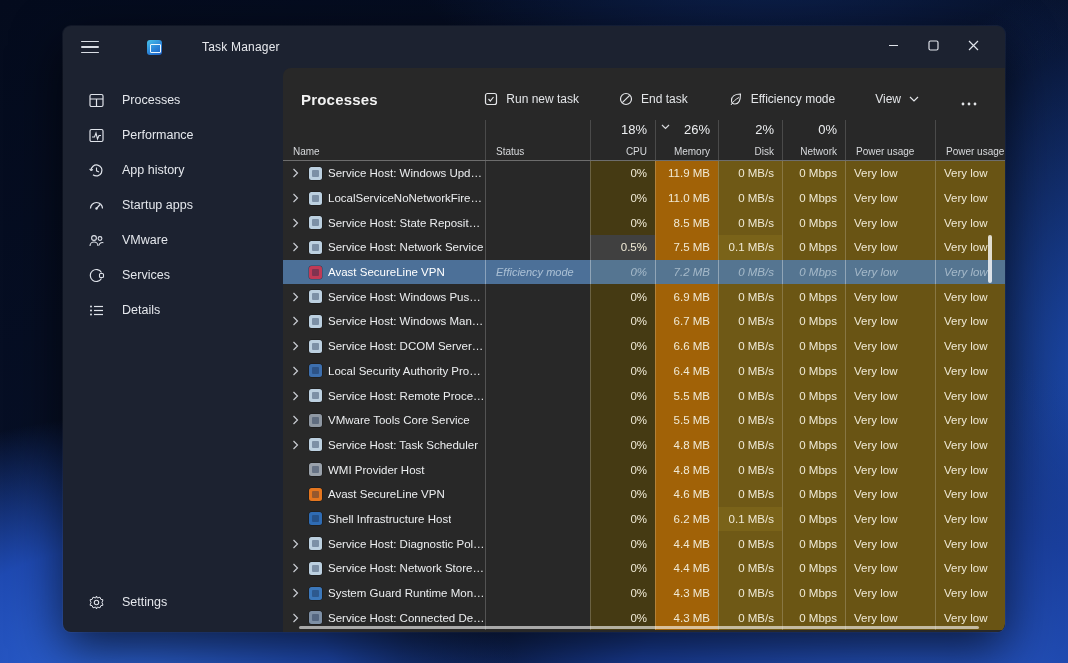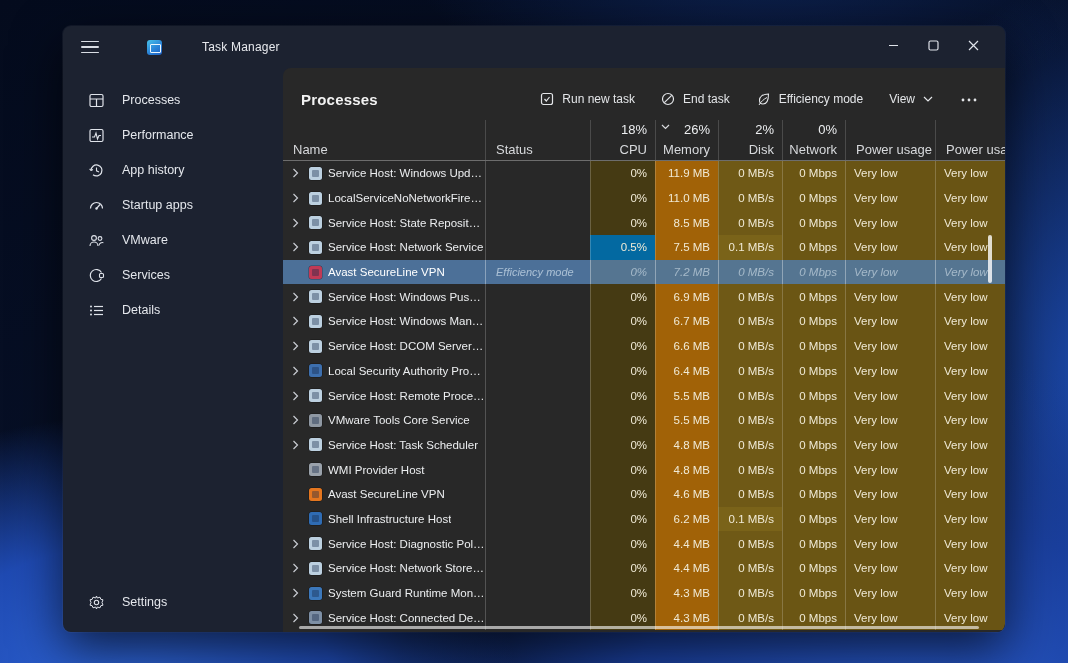--- a/index.html
+++ b/index.html
@@ -42,32 +42,32 @@
     color:#e4e7ec; font-size:12.5px; border-radius:5px; cursor:pointer; }
   .nav-item svg { display:block; flex:none; }
   .settings-item { position:absolute; bottom:12px; left:0; right:0; }
 
   
   .main { position:absolute; left:220px; top:42px; right:0; bottom:0;
     background:#282828; border-radius:8px 0 8px 0; overflow:hidden; }
 
   .main-header { display:flex; align-items:center; padding:16px 20px 0 18px; height:46px; }
   .page-title { font-size:15px; font-weight:bold; color:#f2f2f2; letter-spacing:.2px; }
-  .toolbar { margin-left:auto; display:flex; align-items:flex-start; gap:14px; }
+  .toolbar { margin-left:auto; display:flex; align-items:flex-end; gap:28px; }
   .tool-btn { display:flex; align-items:center; gap:8px; color:#e3e5e8; font-size:12px; cursor:pointer; padding:5px 6px; border-radius:4px; }
   .tool-btn svg { display:block; }
   .more-btn { color:#e3e5e8; font-size:14px; letter-spacing:1px; cursor:pointer; padding:2px 8px; border-radius:4px; }
 
   
   .thead { position:absolute; left:0; top:52px; height:41px; right:0; display:flex;
     border-bottom:1px solid rgba(255,255,255,.32); }
   .th { position:relative; flex:none; overflow:hidden; white-space:nowrap; cursor:pointer; }
   .th + .th { border-left:1px solid rgba(255,255,255,.16); }
   .th .summary { position:absolute; right:8px; top:2px; font-size:13px; color:#eceef0; }
-  .th .lbl { position:absolute; bottom:3px; font-size:13px; color:#d7d9dc; }
+  .th .lbl { position:absolute; bottom:3px; font-size:10px; color:#d7d9dc; }
   .th.num .lbl { right:8px; }
   .th.txt .lbl { left:10px; }
   .th .sort-ind { position:absolute; left:5px; top:4px; }
 
   .rows { position:absolute; left:0; top:93px; right:0; bottom:0; overflow:hidden; }
   .prow { display:flex; height:24.7px; align-items:stretch; cursor:default; }
   .cell { flex:none; display:flex; align-items:center; overflow:hidden; white-space:nowrap; }
   .cell + .cell { border-left:1px solid rgba(255,255,255,.2); }
   .c-name  { width:202px; padding-left:4px; gap:6px; }
   .c-status{ width:105px; padding-left:10px; font-size:11px; color:#9fb3c5; font-style:italic; }
@@ -76,21 +76,21 @@
   .c-pow   { width:90px; }  .c-trend{ width:70px; }
   .num-cell { justify-content:flex-end; padding-right:8px; font-size:11.5px; color:#f0ead6; }
   .txt-cell { justify-content:flex-start; padding-left:8px; font-size:11.5px; color:#f0ead6; }
 
   .c-cpu  { background:#453a13; }
   .c-mem  { background:#a16207; }
   .c-disk { background:#6f5916; }
   .c-net  { background:#6b5614; }
   .c-pow  { background:#695414; }
   .c-trend{ background:#695414; }
-  .c-cpu.hot { background:#0369a1; }
+  .c-cpu.hot { background:#404040; }
   .c-disk.hot{ background:#7a6319; }
 
   .expander { width:16px; flex:none; display:flex; align-items:center; justify-content:center; }
   .proc-icon { width:13px; height:13px; flex:none; border-radius:2.5px; position:relative; box-shadow:0 0 0 .5px rgba(0,0,0,.4); }
   .proc-icon::after { content:""; position:absolute; inset:3px; border-radius:1px; background:rgba(20,40,70,.38); }
   .proc-name { font-size:11.5px; color:#eceef0; overflow:hidden; text-overflow:ellipsis; }
 
   .prow.selected .cell { background:#4c7098; border-left-color:rgba(255,255,255,.35); }
   .prow.selected .c-cpu, .prow.selected .c-mem, .prow.selected .c-disk,
   .prow.selected .c-net, .prow.selected .c-pow, .prow.selected .c-trend { background:#557591; }

